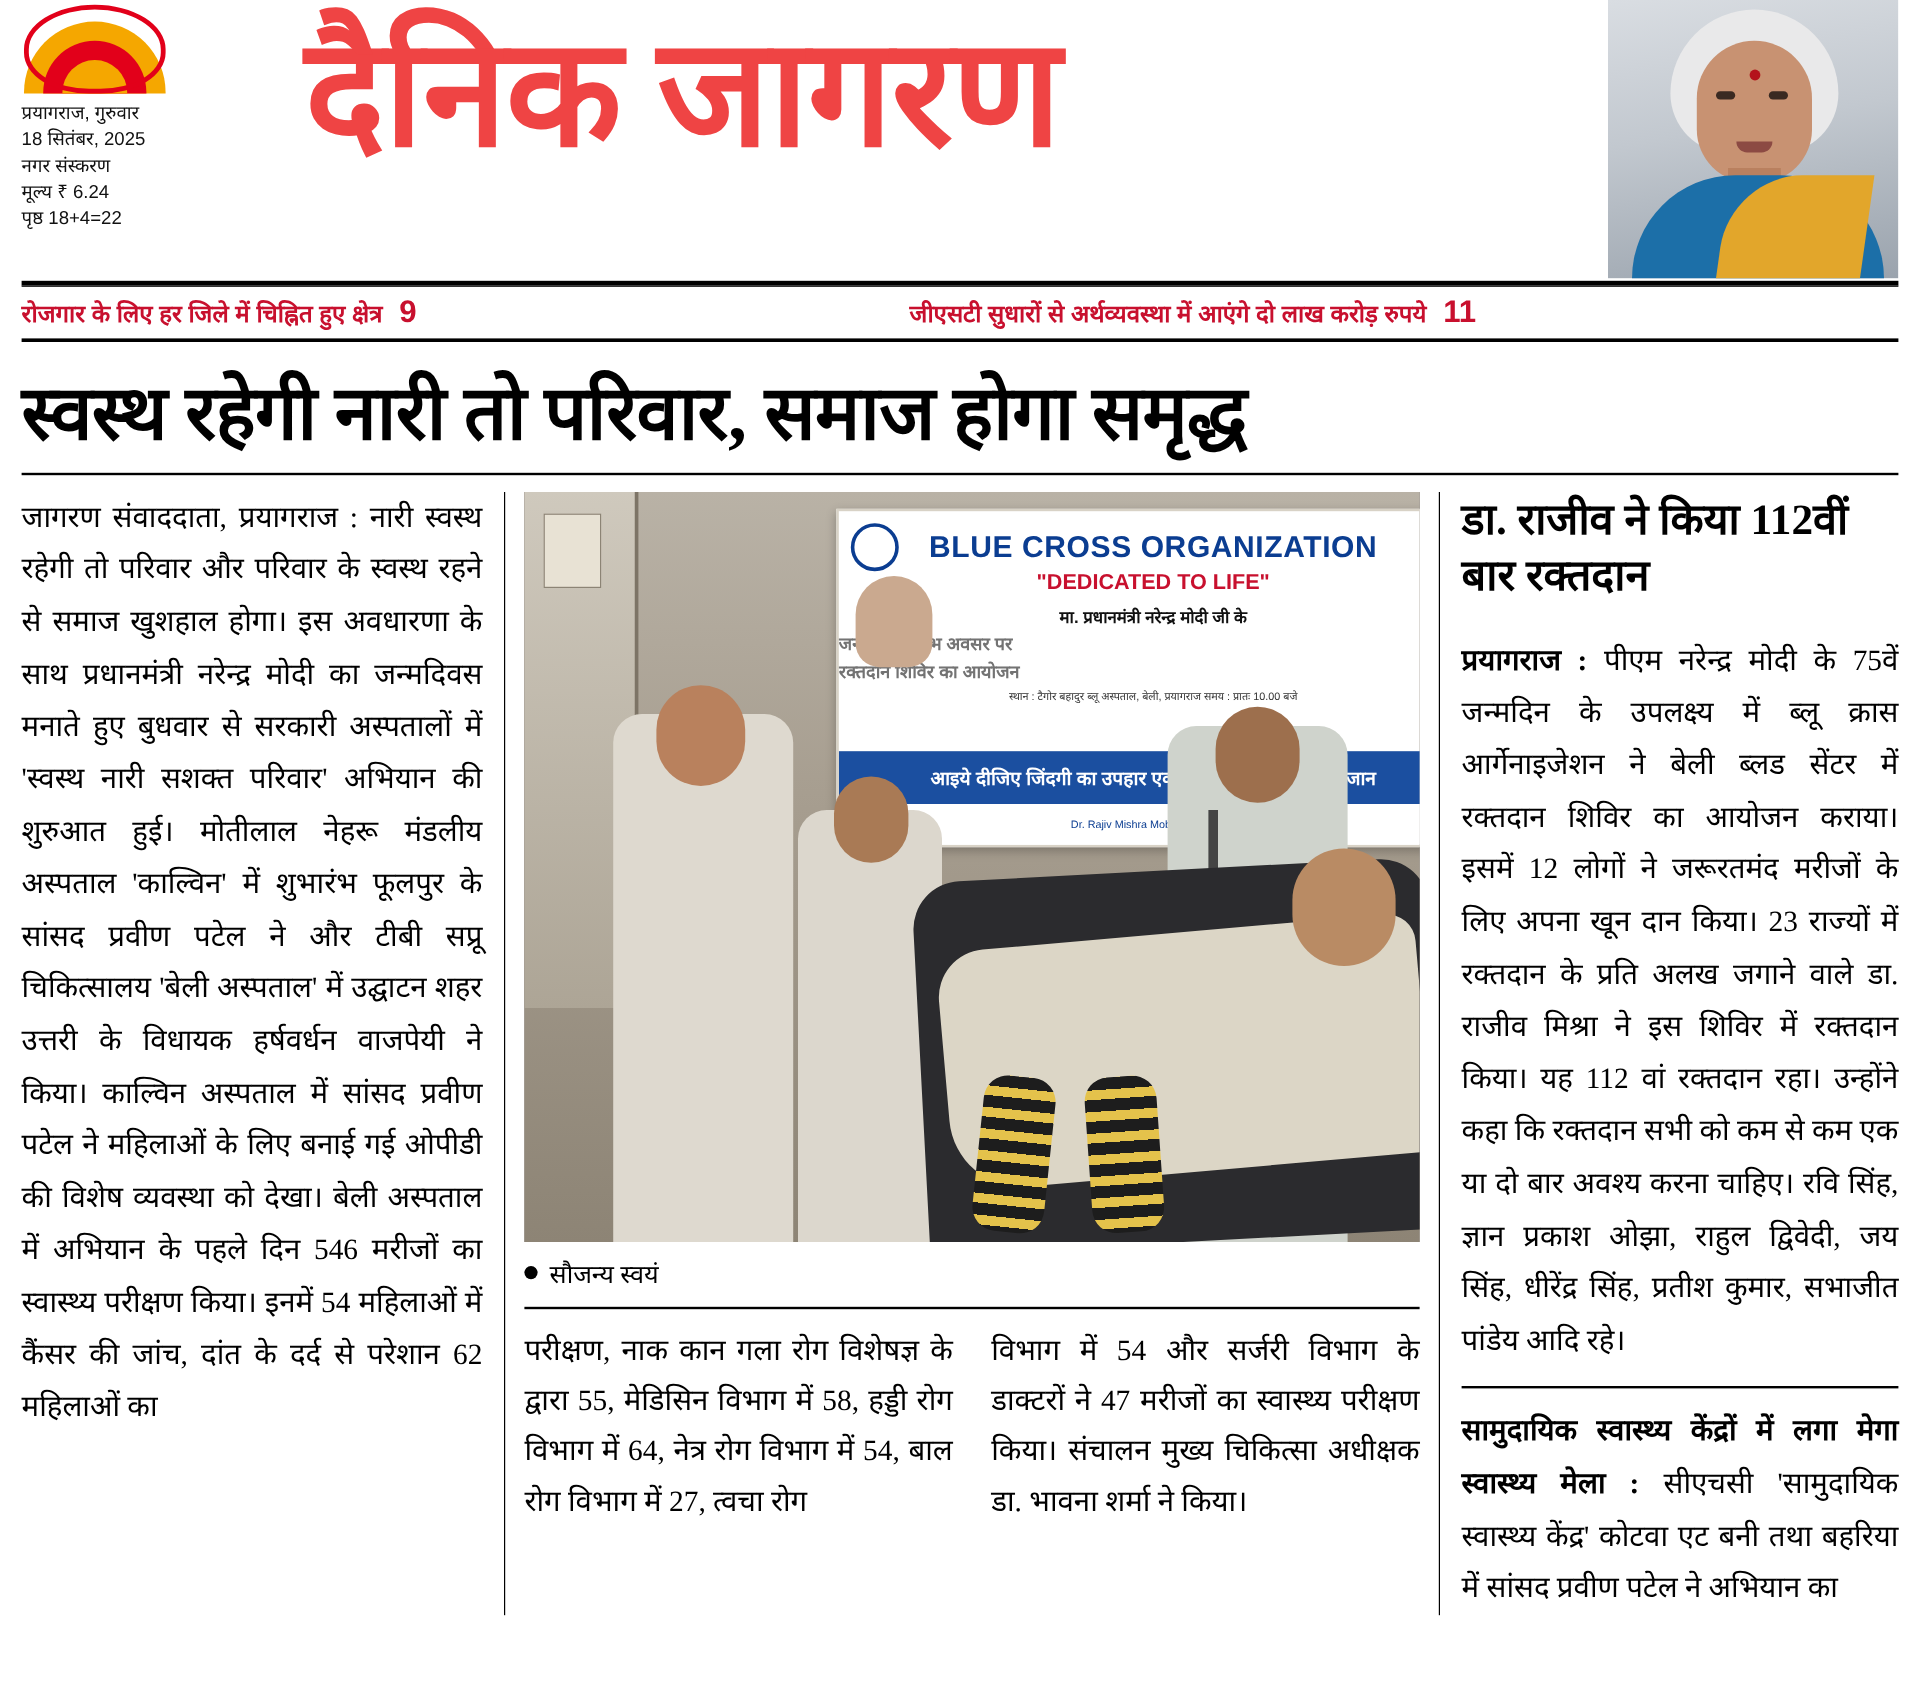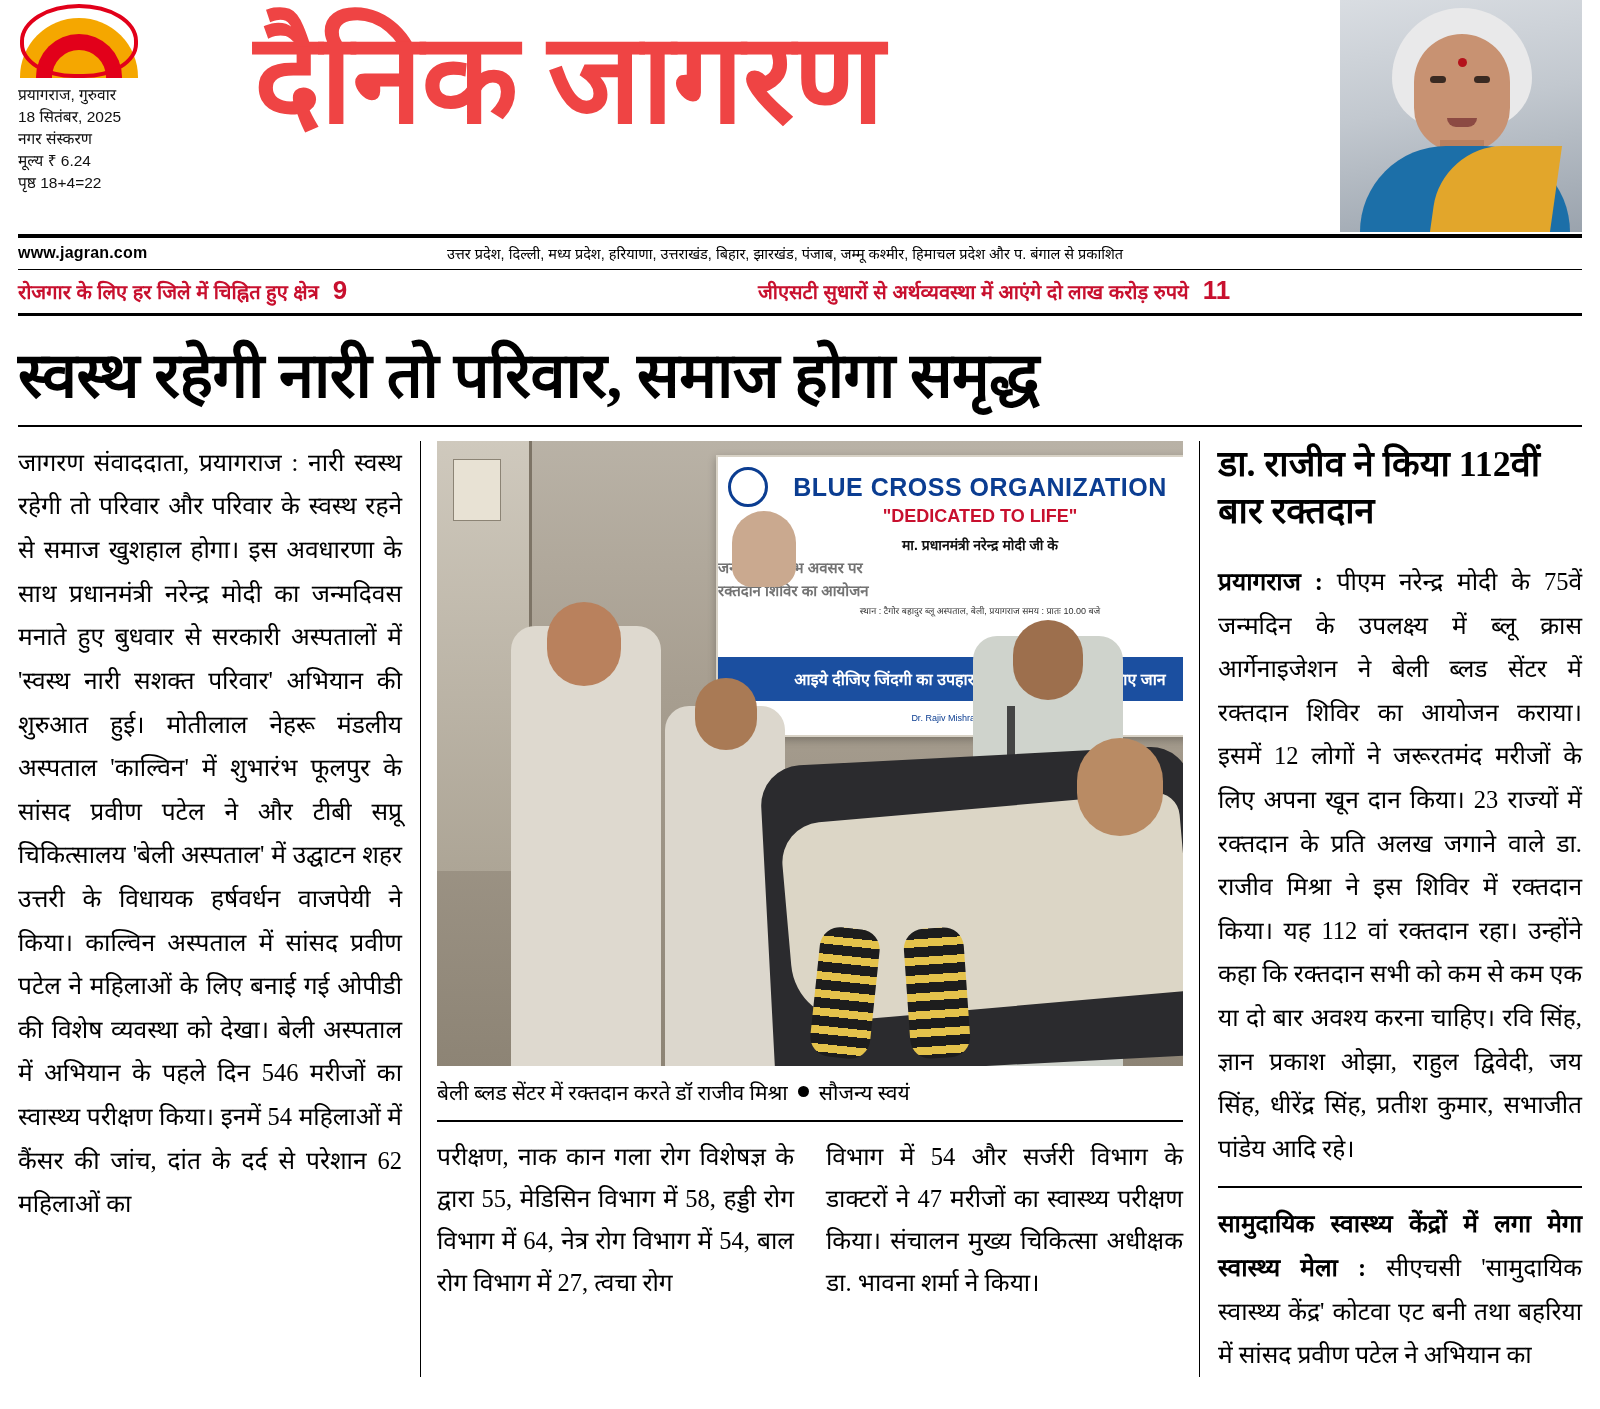--- a/index.html
+++ b/index.html
@@ -243,21 +243,21 @@
   .ph-leftdoor {
     position: absolute; left: 0; top: 0; width: 92px; height: 430px;
     background: linear-gradient(180deg,#cfc9bd,#ada596);
     border-right: 3px solid #7d7466;
   }
   .ph-note {
     position: absolute; left: 16px; top: 18px; width: 46px; height: 60px;
     background: #e8e2d4; border: 1px solid #8c8475;
   }
   .ph-poster {
-    position: absolute; left: 279px; top: 14px; width: 524px; height: 278px;
+    position: absolute; left: 260px; top: 14px; width: 524px; height: 278px;
     background: #ffffff; border: 2px solid #d8d2c6;
     box-shadow: 0 3px 8px rgba(0,0,0,.25);
     overflow: hidden;
   }
   .ph-poster .p-title {
     color: #0b3d91; font-weight: 700; font-size: 25px; text-align: center;
     margin-top: 16px; letter-spacing: .5px; font-family: "Liberation Sans", sans-serif;
   }
   .ph-poster .p-sub {
     color: #c8102e; font-weight: 700; font-size: 18px; text-align: center;
@@ -386,24 +386,20 @@
       <div class="portrait-eye r"></div>
       <div class="portrait-mouth"></div>
       <div class="portrait-neck"></div>
       <div class="portrait-body"></div>
       <div class="portrait-sari"></div>
     </div>
   </div>
 
   <div class="rule-thick"></div>
 
-  <div class="subbar">
-    <div class="site-url">www.jagran.com</div>
-    <div class="states-line">उत्तर प्रदेश, दिल्ली, मध्य प्रदेश, हरियाणा, उत्तराखंड, बिहार, झारखंड, पंजाब, जम्मू कश्मीर, हिमाचल प्रदेश और प. बंगाल से प्रकाशित</div>
-  </div>
 
   <div class="redbar">
     <div class="slot one">
       <span class="teaser">रोजगार के लिए हर जिले में चिह्नित हुए क्षेत्र</span>
       <span class="pg">9</span>
     </div>
     <div class="slot two">
       <span class="teaser">जीएसटी सुधारों से अर्थव्यवस्था में आएंगे दो लाख करोड़ रुपये</span>
       <span class="pg">11</span>
     </div>
@@ -448,21 +444,20 @@
         <div class="ph-table"></div>
         <div class="ph-stand"></div>
         <div class="ph-chair"></div>
         <div class="ph-donor-body"></div>
         <div class="ph-donor-head"></div>
         <div class="ph-socks1"></div>
         <div class="ph-socks2"></div>
       </div>
 
       <div class="caption-row">
-        <span>बेली ब्लड सेंटर में रक्तदान करते डॉ राजीव मिश्रा</span>
         <span class="caption-dot"></span>
         <span>सौजन्य स्वयं</span>
       </div>
 
       <div class="two-sub">
         <div class="sub-col left">
           <div class="news-text tight">परीक्षण, नाक कान गला रोग विशेषज्ञ के द्वारा 55, मेडिसिन विभाग में 58, हड्डी रोग विभाग में 64, नेत्र रोग विभाग में 54, बाल रोग विभाग में 27, त्वचा रोग</div>
         </div>
         <div class="sub-col right">
           <div class="news-text tight">विभाग में 54 और सर्जरी विभाग के डाक्टरों ने 47 मरीजों का स्वास्थ्य परीक्षण किया। संचालन मुख्य चिकित्सा अधीक्षक डा. भावना शर्मा ने किया।</div>

